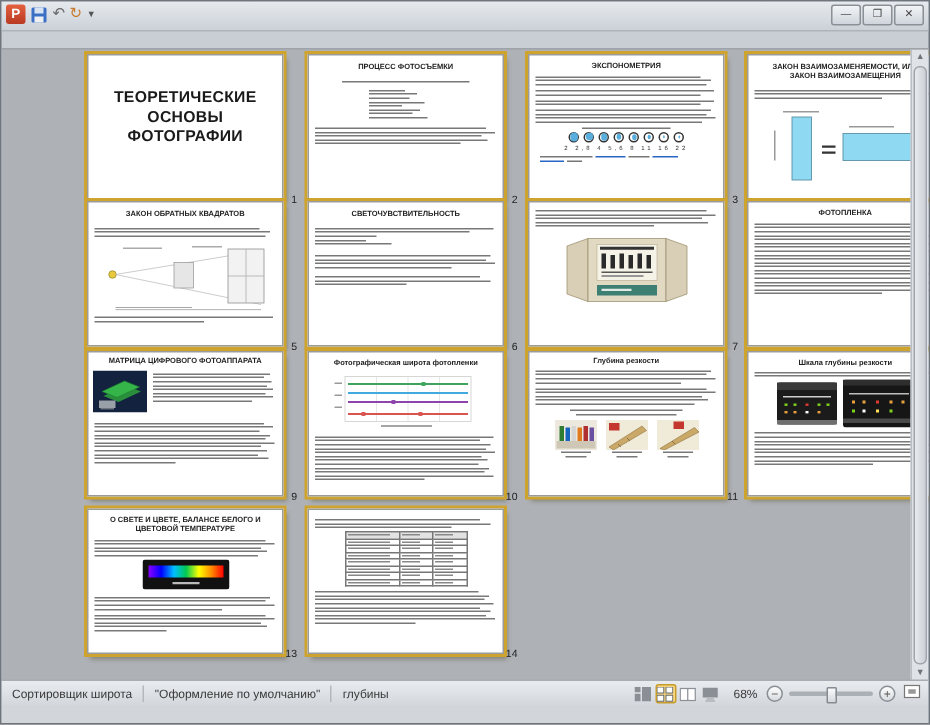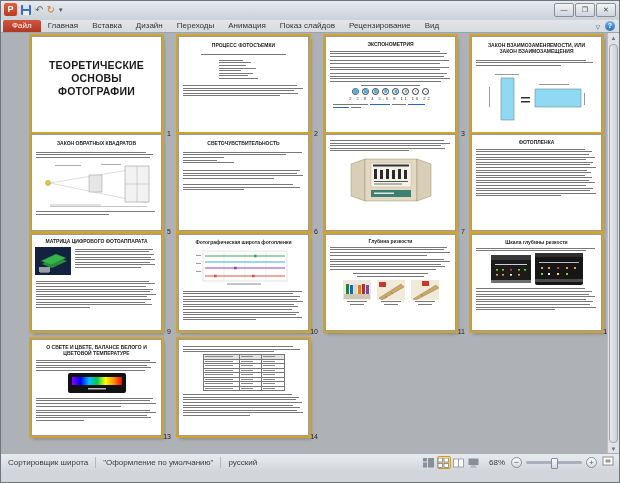--- a/index.html
+++ b/index.html
@@ -18,21 +18,21 @@
   
   .tabrow{position:absolute;top:19px;left:0;right:0;height:12px;background:linear-gradient(#E2E5E9,#D7DBE0);display:flex;align-items:flex-end;}
   .filetab{height:12px;margin-left:2px;padding:0 9px;background:linear-gradient(#D2563E,#B03722);color:#fff;font-size:8px;line-height:12px;border-radius:2px 2px 0 0;}
   .tabs{display:flex;height:12px;}
   .tab{padding:0 7px;font-size:8px;line-height:12px;color:#333;}
   .ribright{position:absolute;right:4px;top:0;height:12px;display:flex;align-items:center;gap:5px;}
   .chev{font-size:6px;color:#555;}
   .helpico{width:10px;height:10px;border-radius:50%;background:linear-gradient(#6FB1E8,#2D6FC0);color:#fff;font-size:7px;font-weight:bold;text-align:center;line-height:10px;}
   
   .content{position:absolute;top:31px;left:0;right:0;bottom:28px;background:#AEB1B6;border-top:1px solid #9EA3A9;overflow:hidden;}
-  .sframe{position:absolute;width:129px;height:95px;background:#fff;border:1px solid #9b9b9b;box-shadow:0 0 0 2px #CFA42E,2px 3px 3px rgba(70,60,20,.4);}
+  .sframe{position:absolute;width:129px;height:95px;background:#fff;border:1px solid #9b9b9b;box-shadow:0 0 0 2px #CFA42E,2px 3px 3px rgba(70,60,20,.4);margin-left:27px;}
   .spage{position:absolute;inset:0;overflow:hidden;padding:2px 3px;box-sizing:border-box;}
   .snum{position:absolute;right:-10px;bottom:-5px;font-size:7px;color:#222;}
   .bigtitle{font-size:10.5px;font-weight:bold;color:#1a1a1a;text-align:center;line-height:1.25;margin-top:20px;letter-spacing:.2px;}
   .sttl{font-size:5px;font-weight:bold;color:#222;text-align:center;line-height:1.15;margin:0 6px;}
   .tl{height:1px;background:#787878;margin-bottom:1.6px;}
   .blk{margin:0 1px;}
   .aper{display:flex;justify-content:center;gap:3px;}
   .ap{width:7px;height:7px;border:1px solid #333;border-radius:50%;position:relative;background:#fff;box-sizing:border-box;flex:none;}
   .api{position:absolute;top:50%;left:50%;transform:translate(-50%,-50%);border-radius:50%;background:#58AEDC;}
   .apnums{font-size:4px;text-align:center;color:#333;letter-spacing:2px;margin-top:1px;}
@@ -83,37 +83,20 @@
       <span class="qico qredo">↻</span>
       <span class="qcaret">▼</span>
     </div>
     <div class="winbtns">
       <span class="wbtn">—</span>
       <span class="wbtn">❐</span>
       <span class="wbtn">✕</span>
     </div>
   </div>
 
-  <div class="tabrow">
-    <div class="filetab">Файл</div>
-    <div class="tabs" id="tabs">
-        <div class="tab">Главная</div>
-        <div class="tab">Вставка</div>
-        <div class="tab">Дизайн</div>
-        <div class="tab">Переходы</div>
-        <div class="tab">Анимация</div>
-        <div class="tab">Показ слайдов</div>
-        <div class="tab">Рецензирование</div>
-        <div class="tab">Вид</div>
-      </div>
-    <div class="ribright">
-      <span class="chev">▽</span>
-      <span class="helpico">?</span>
-    </div>
-  </div>
 
   <div class="content">
     <div id="grid">
         <div class="sframe" style="left: 30px; top: 3px;">
           <div class="spage">
             <div class="bigtitle">ТЕОРЕТИЧЕСКИЕ ОСНОВЫ ФОТОГРАФИИ</div>
           </div>
           <div class="snum">1</div>
         </div>
         <div class="sframe" style="left: 177px; top: 3px;">
@@ -700,21 +683,21 @@
       <div class="vthumb"></div>
       <div class="varrow" style="bottom:0">▼</div>
     </div>
   </div>
 
   <div class="statusbar">
     <div class="sseg">Сортировщик широта</div>
     <div class="sdiv"></div>
     <div class="sseg">"Оформление по умолчанию"</div>
     <div class="sdiv"></div>
-    <div class="sseg">русский</div>
+    <div class="sseg">глубины</div>
     <div class="sspacer"></div>
     <div class="viewbtns">
       <span class="vbtn">
         <svg width="11" height="10">
             <rect x="0" y="0" width="4" height="3.5" fill="#8a8f96"></rect>
             <rect x="0" y="4.5" width="4" height="5" fill="#8a8f96"></rect>
             <rect x="5" y="0" width="6" height="9.5" fill="#8a8f96"></rect>
           </svg>
       </span>
       <span class="vbtn active">

